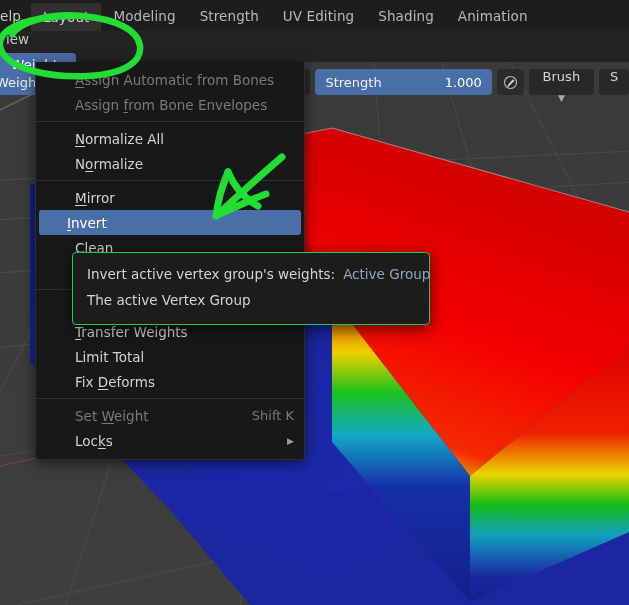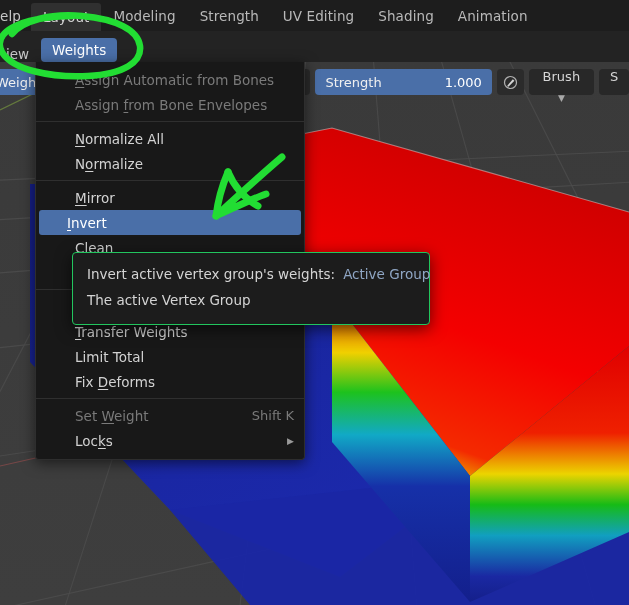--- a/index.html
+++ b/index.html
@@ -48,23 +48,24 @@
     border-radius: 3px 3px 0 0;
     margin-top: 3px;
     height: 28px;
   }
 
   
   #toolhdr {
     position: absolute;
     left: 0; top: 31px; width: 629px; height: 31px;
     background: #232323;
-    display: flex; align-items: flex-end;
+    display: flex; align-items: flex-start;
     gap: 6px;
     padding-left: 0;
+    flex-direction: column;
   }
   .hdr-menu {
     font-size: 13.5px; color: #c6c6c6;
     padding: 0 6px; white-space: nowrap;
   }
   .hdr-menu.hl {
     background: #4a6fa8;
     color: #ffffff;
     border-radius: 4px;
     padding: 4px 11px;

